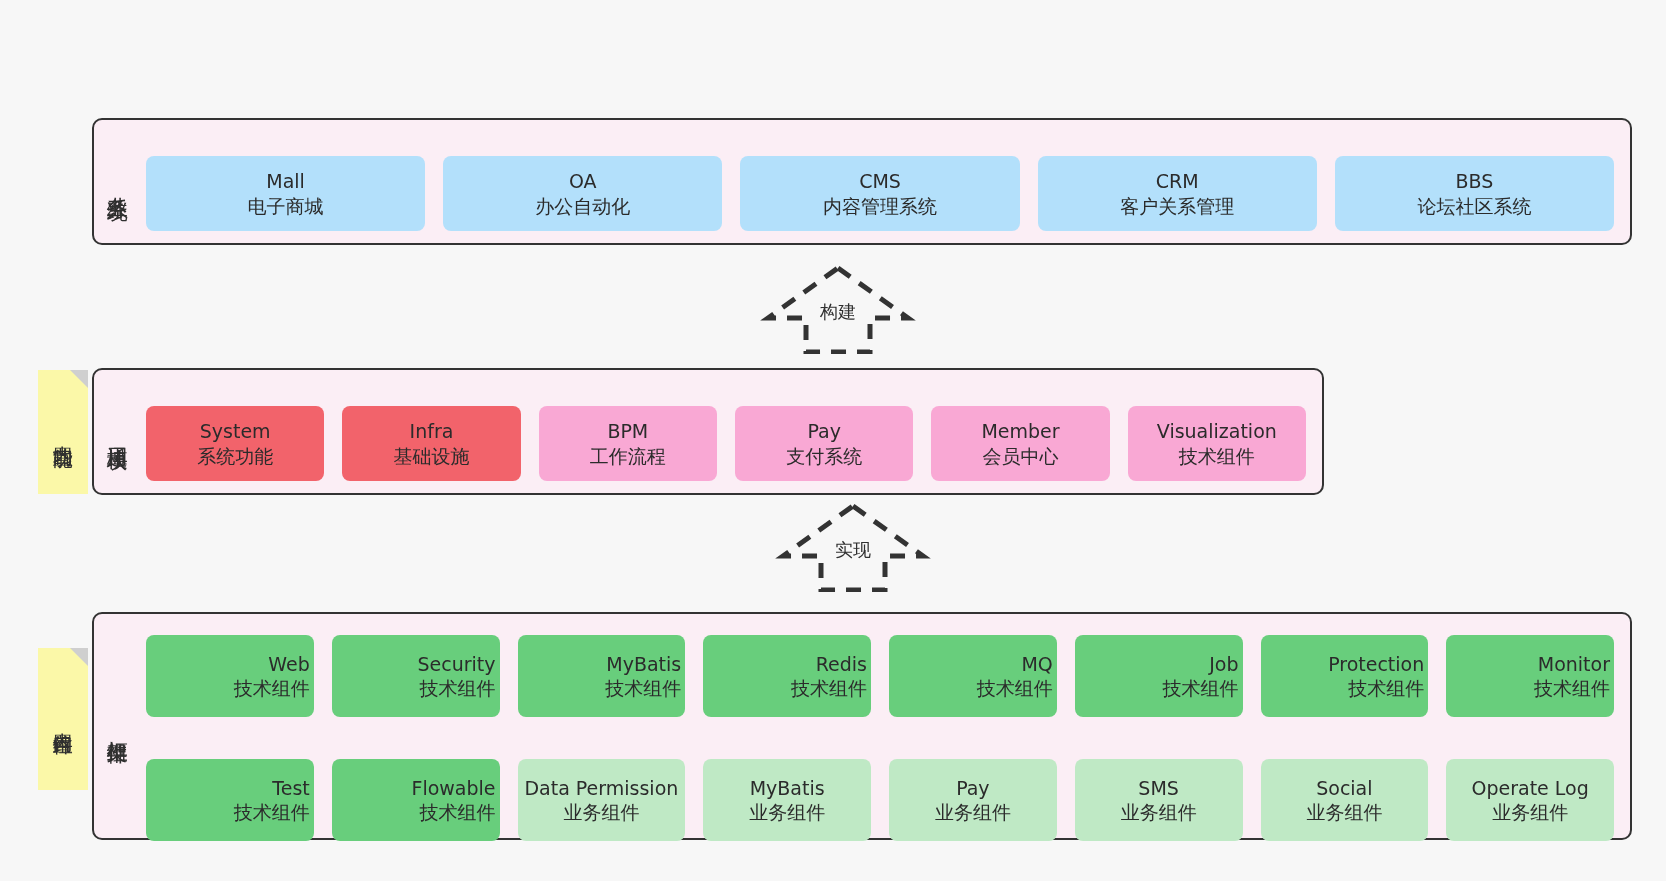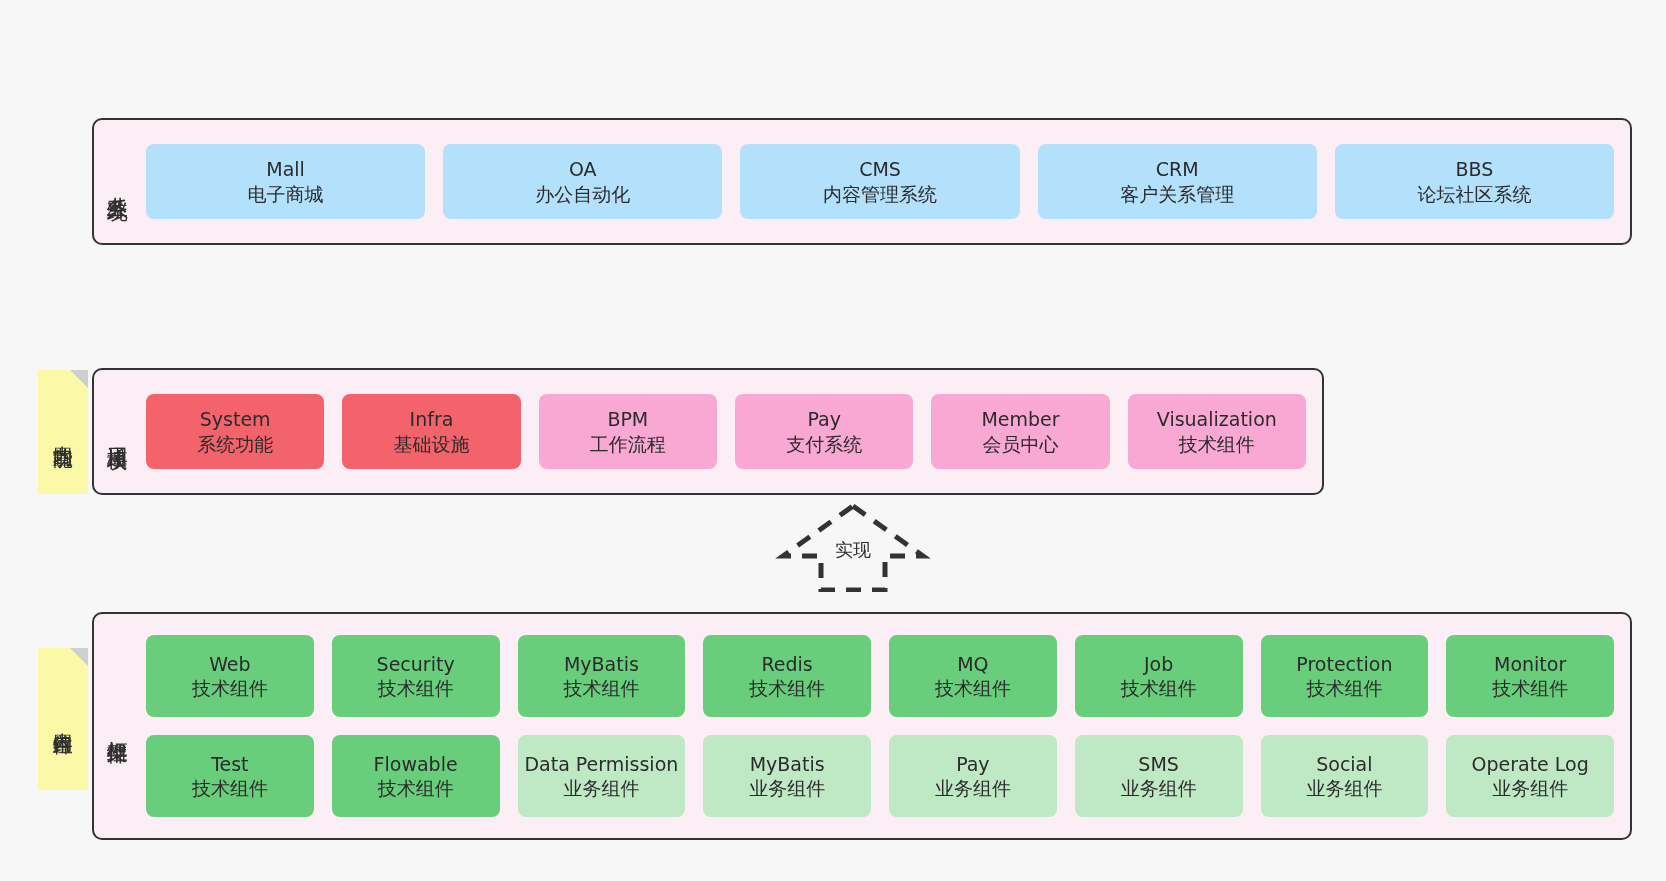--- a/index.html
+++ b/index.html
@@ -68,28 +68,29 @@
     display: flex;
     flex-direction: column;
     align-items: center;
     justify-content: center;
     text-align: center;
     font-size: 19px;
     line-height: 1.28;
     color: #2b2b2b;
     box-sizing: border-box;
     padding: 22px 4px;
+    margin-top: 24px;
   }
   .card .en { font-size: 19px; }
   .card .cn { font-size: 19px; }
 
   .c-blue   { background: #b3e0fb; }
   .c-red    { background: #f2636b; }
   .c-pink   { background: #f9a8d4; }
-  .c-green  { background: #68ce7c; }
+  .c-green  { background: #68ce7c; align-items: flex-end; }
   .c-lgreen { background: #bfe9c5; }
 
   
   #layer-business { left: 92px;  top: 118px; width: 1540px; height: 127px; }
   #layer-business .card { height: 75px; }
 
   #layer-common   { left: 92px;  top: 368px; width: 1232px; height: 127px; }
   #layer-common .card { height: 75px; }
 
   #layer-framework{ left: 92px;  top: 612px; width: 1540px; height: 228px; }
@@ -174,20 +175,26 @@
           <span class="cn">客户关系管理</span>
         </div>
         <div class="card c-blue">
           <span class="en">BBS</span>
           <span class="cn">论坛社区系统</span>
         </div>
       </div>
     </div>
   </div>
 
+  <div class="arrow-wrap" id="arrow-build">
+    <svg width="160" height="92" viewBox="0 0 160 92">
+      <path d="M 80 6 L 150 56 L 112 56 L 112 90 L 48 90 L 48 56 L 10 56 Z" fill="none" stroke="#333333" stroke-width="5" stroke-dasharray="15,11" stroke-linejoin="miter"></path>
+    </svg>
+    <div class="arrow-label">构建</div>
+  </div>
 
   <div class="note" id="note-common">
     <span>内置功能</span>
   </div>
   <div class="layer" id="layer-common">
     <div class="layer-title">通用模块</div>
     <div class="layer-body">
       <div class="row">
         <div class="card c-red">
           <span class="en">System</span>

